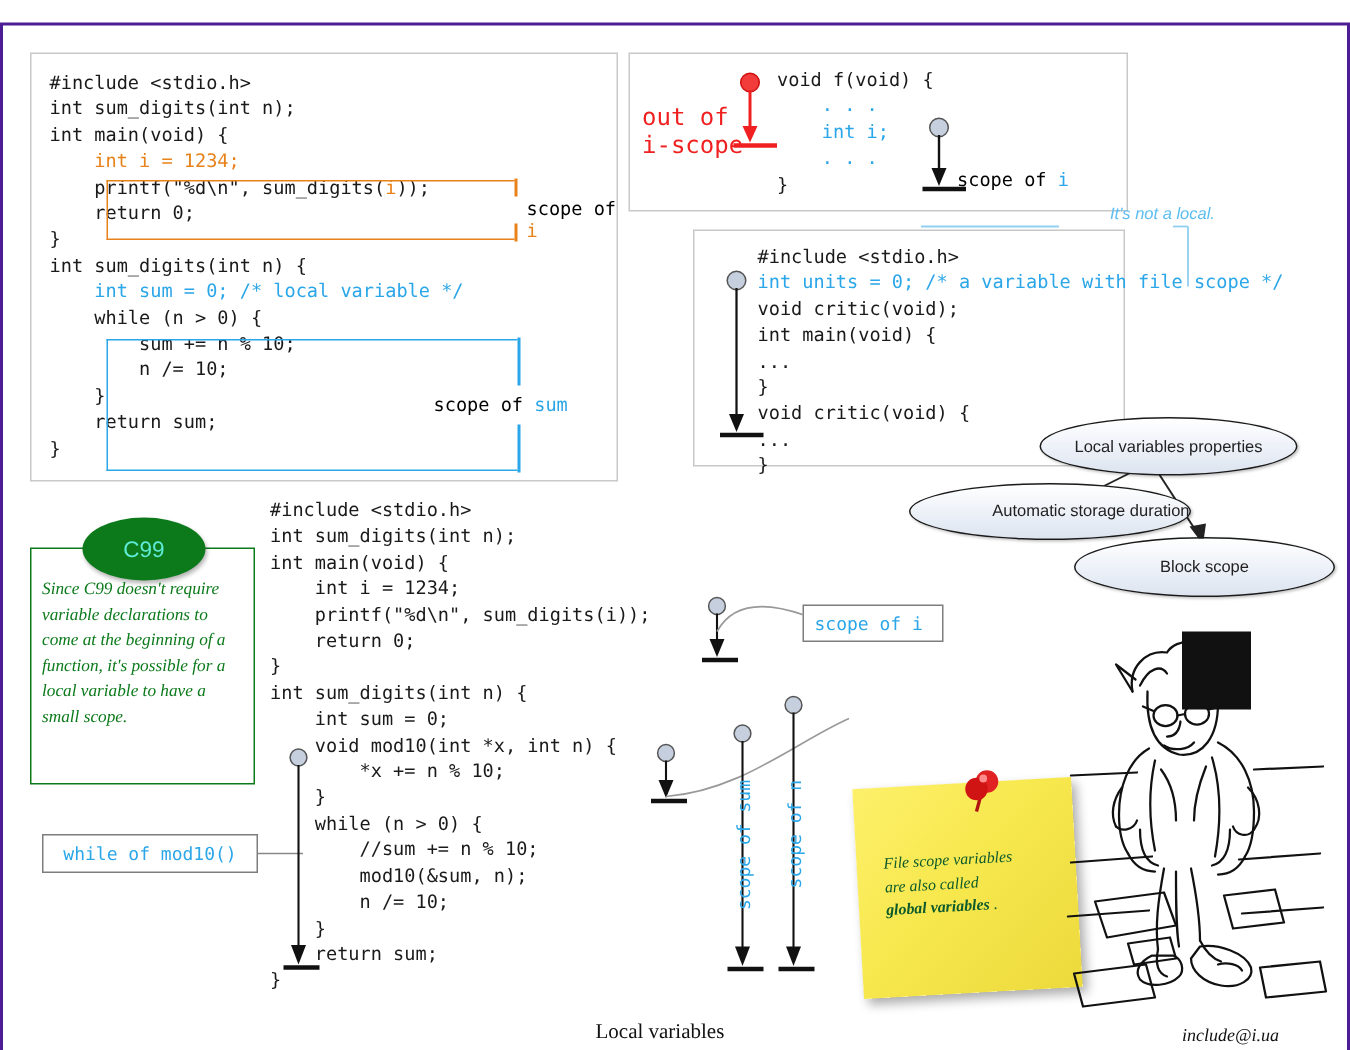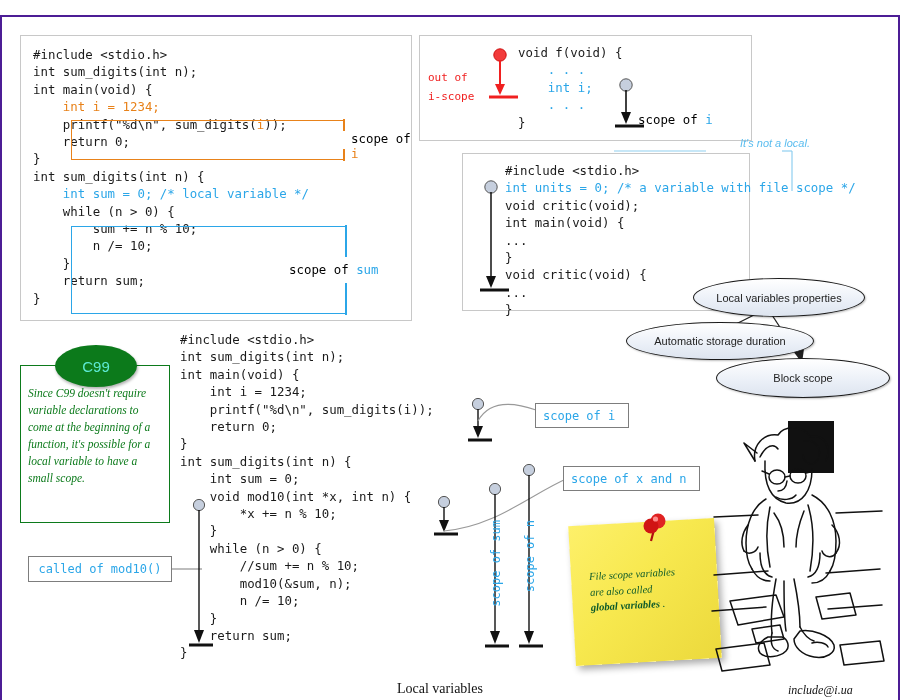--- a/index.html
+++ b/index.html
@@ -31,36 +31,36 @@
   #p1bluebox{left:50px;top:190px;width:274px;height:88px;
       border:1.6px solid #2BA6E8;border-right:none;box-sizing:border-box;}
   #p1bluebox:after{content:"";position:absolute;right:-1.6px;top:-1.6px;
       width:1.6px;height:32px;background:#2BA6E8;}
   #p1bluebox:before{content:"";position:absolute;right:-1.6px;bottom:-1.6px;
       width:1.6px;height:32px;background:#2BA6E8;}
   #p1scopesum{left:268px;top:226px;font-size:12.4px;}
 
   
   #panel2{left:417px;top:18px;width:333px;height:106px;}
-  #p2label{left:8px;top:32px;color:#F02020;font-size:11px;line-height:19px;}
+  #p2label{left:8px;top:32px;color:#F02020;font-size:16px;line-height:19px;}
   #p2code{left:98px;top:8px;}
   #p2scopei{left:218px;top:76px;font-size:12.4px;}
 
   
   #panel3{left:460px;top:136px;width:288px;height:158px;}
   #p3code{left:42px;top:8px;}
   #p3note{left:738px;top:120px;font-style:italic;color:#5BBDEF;font-size:11px;white-space:nowrap;}
 
   
   .ell{position:absolute;border:1.3px solid #1a1a1a;border-radius:50%;
        background:linear-gradient(180deg,#ffffff 0%,#eaeff7 60%,#dde4ef 100%);
        display:flex;align-items:center;justify-content:center;
        font-size:11px;color:#222;box-shadow:1px 1px 2px rgba(0,0,0,.25);}
   #ellA{left:691px;top:261px;width:170px;height:37px;}
-  #ellB{left:624px;top:305px;width:186px;height:36px;}
+  #ellB{left:604px;top:305px;width:186px;height:36px;justify-content:flex-end;}
   #ellC{left:714px;top:341px;width:172px;height:38px;}
 
   
   #c99ell{left:53px;top:328px;width:82px;height:42px;border:none;
      background:#0C7A1B;border-radius:50%;color:#5eead4;font-size:15px;
      box-shadow:1px 2px 3px rgba(0,0,0,.3);
      display:flex;align-items:center;justify-content:center;position:absolute;}
   #c99box{left:18px;top:348px;width:150px;height:158px;
      border:1.4px solid #0C7A1B;box-sizing:border-box;background:transparent;}
   #c99txt{left:26px;top:368px;width:136px;font-style:italic;color:#0C7A1B;
@@ -168,21 +168,21 @@
 
   <div class="abs" id="c99box"></div>
   <div class="abs" id="c99ell">
     <span>C99</span>
   </div>
   <div class="abs" id="c99txt">Since C99 doesn't require variable declarations to come at the beginning of a function, it's possible for a local variable to have a small scope.</div>
 
   <div class="abs code" id="maincode"><div><span>#include &lt;stdio.h&gt;</span></div><div><span>int sum_digits(int n);</span></div><div><span>int main(void) {</span></div><div><span>    int i = 1234;</span></div><div><span>    printf("%d\n", sum_digits(i));</span></div><div><span>    return 0;</span></div><div><span>}</span></div><div><span>int sum_digits(int n) {</span></div><div><span>    int sum = 0;</span></div><div><span>    void mod10(int *x, int n) {</span></div><div><span>        *x += n % 10;</span></div><div><span>    }</span></div><div><span>    while (n &gt; 0) {</span></div><div><span>        //sum += n % 10;</span></div><div><span>        mod10(&amp;sum, n);</span></div><div><span>        n /= 10;</span></div><div><span>    }</span></div><div><span>    return sum;</span></div><div><span>}</span></div></div>
 
   <div class="sbox" id="mod10box">
-    <span class="mono blue" style="font-size:12px">called of mod10()</span>
+    <span class="mono blue" style="font-size:12px">while of mod10()</span>
   </div>
   <svg class="abs" style="left:170px;top:551px;" width="32" height="6">
     <line x1="0" y1="1" x2="30" y2="1" stroke="#888" stroke-width="1.1"></line>
   </svg>
 
   <svg class="abs" style="left:186px;top:481px;" width="26" height="155">
     <circle cx="11" cy="7" r="5.6" fill="#C6CFDE" stroke="#555" stroke-width="1"></circle>
     <line x1="11" y1="12" x2="11" y2="136" stroke="#111" stroke-width="1.4"></line>
     <polygon points="11,145 6,132 16,132" fill="#111"></polygon>
     <line x1="1" y1="147" x2="25" y2="147" stroke="#111" stroke-width="3"></line>
@@ -203,23 +203,20 @@
 
   <svg class="abs" style="left:430px;top:478px;" width="30" height="46">
     <circle cx="12" cy="7" r="5.6" fill="#C6CFDE" stroke="#555" stroke-width="1"></circle>
     <line x1="12" y1="12" x2="12" y2="28" stroke="#111" stroke-width="1.4"></line>
     <polygon points="12,37 7,25 17,25" fill="#111"></polygon>
     <line x1="2" y1="39" x2="26" y2="39" stroke="#111" stroke-width="3"></line>
   </svg>
   <svg class="abs" style="left:442px;top:444px;" width="124" height="72">
     <path d="M0,70 C50,66 86,34 122,18" stroke="#999" stroke-width="1.1" fill="none"></path>
   </svg>
-  <div class="sbox" id="sboxXN">
-    <span class="mono blue" style="font-size:12px">scope of x and n</span>
-  </div>
 
   <svg class="abs" style="left:481px;top:465px;" width="26" height="172">
     <circle cx="12" cy="7" r="5.6" fill="#C6CFDE" stroke="#555" stroke-width="1"></circle>
     <line x1="12" y1="12" x2="12" y2="153" stroke="#111" stroke-width="1.4"></line>
     <polygon points="12,162 7,149 17,149" fill="#111"></polygon>
     <line x1="2" y1="164" x2="26" y2="164" stroke="#111" stroke-width="3"></line>
   </svg>
   <div class="vlabel" style="left:487px;top:503px;">scope of sum</div>
 
   <svg class="abs" style="left:515px;top:446px;" width="26" height="192">

